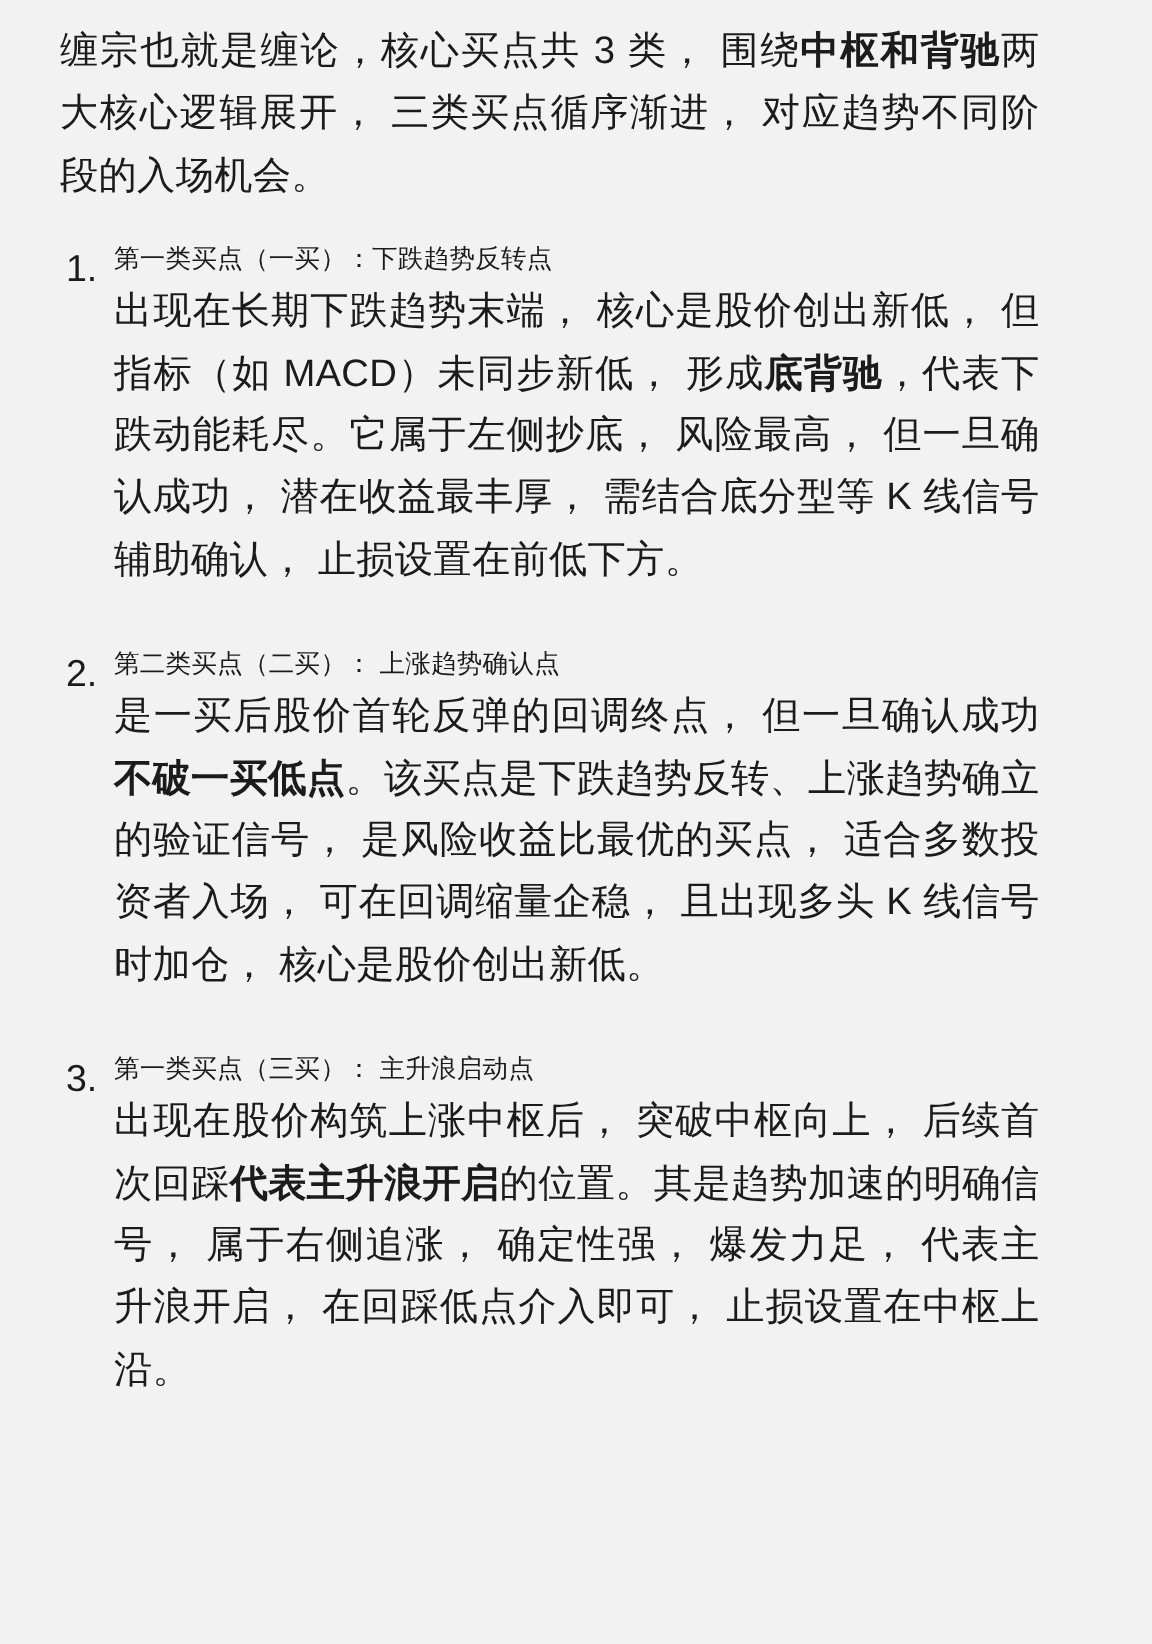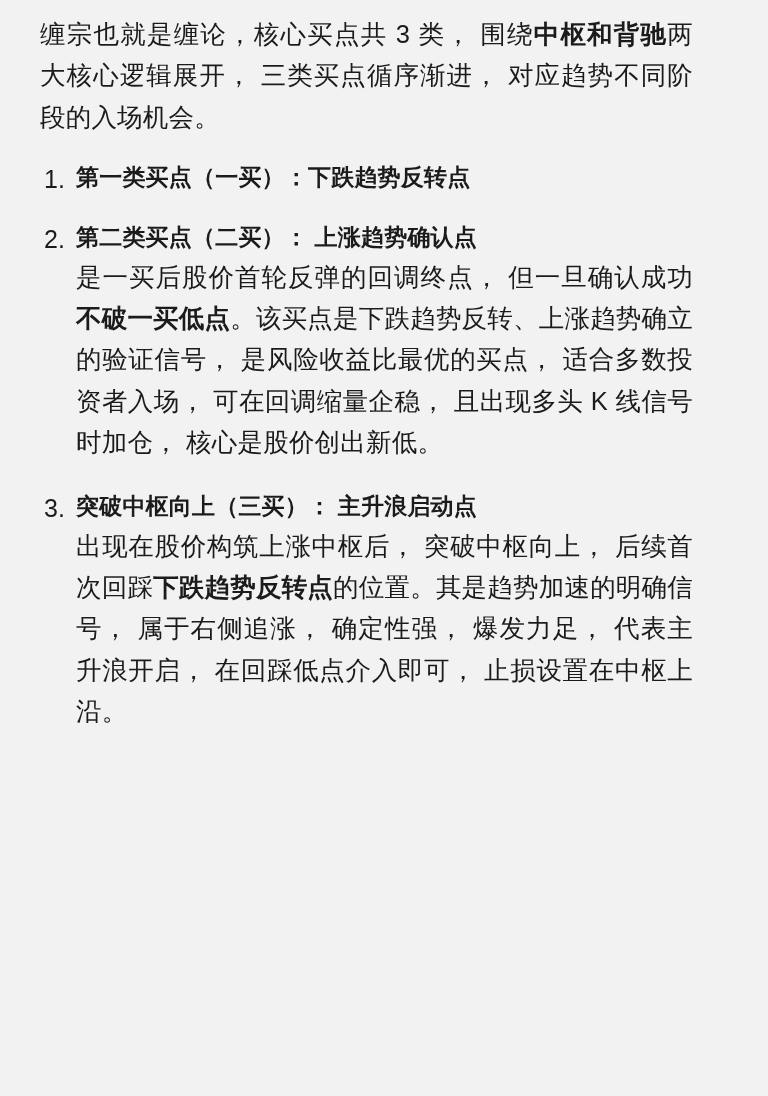--- a/index.html
+++ b/index.html
@@ -30,35 +30,35 @@
   ol.points {
     list-style: none;
     margin: 0;
     padding: 0;
     counter-reset: pt;
   }
   ol.points > li {
     counter-increment: pt;
     position: relative;
     padding-left: 36px;
-    margin-top: 26px;
+    margin-top: 36px;
   }
   ol.points > li:first-child { margin-top: 22px; }
   ol.points > li::before {
     content: counter(pt) ".";
     position: absolute;
     left: 4px;
     top: 1px;
     font-size: 25px;
     line-height: 1.5;
     color: #1b1b1b;
   }
   .pt-title {
-    font-size: 23px;
-    font-weight: bold;
+    font-size: 17px;
+    font-weight: normal;
     line-height: 1.5;
     letter-spacing: 0.2px;
     margin-bottom: 2px;
   }
   .pt-body {
     font-size: 25.5px;
     line-height: 1.62;
     letter-spacing: 0.2px;
     text-align: justify;
   }
@@ -67,24 +67,25 @@
 </head>
 <body>
 
 <div class="page">
 
   <p class="intro"><span>缠宗也就是缠论，核心买点共 3 类， 围绕</span><b>中枢和背驰</b><span>两大核心逻辑展开， 三类买点循序渐进， 对应趋势不同阶段的入场机会。</span></p>
 
   <ol class="points">
     <li>
       <div class="pt-title">第一类买点（一买）：下跌趋势反转点</div>
+      <div class="pt-body"><span>出现在长期下跌趋势末端， 核心是股价创出新低， 但指标（如 MACD）未同步新低， 形成</span><b>底背驰</b><span>，代表下跌动能耗尽。它属于左侧抄底， 风险最高， 但一旦确认成功， 潜在收益最丰厚， 需结合底分型等 K 线信号辅助确认， 止损设置在前低下方。</span></div>
     </li>
     <li>
       <div class="pt-title">第二类买点（二买）： 上涨趋势确认点</div>
       <div class="pt-body"><span>是一买后股价首轮反弹的回调终点， 但一旦确认成功</span><b>不破一买低点</b><span>。该买点是下跌趋势反转、上涨趋势确立的验证信号， 是风险收益比最优的买点， 适合多数投资者入场， 可在回调缩量企稳， 且出现多头 K 线信号时加仓， 核心是股价创出新低。</span></div>
     </li>
     <li>
-      <div class="pt-title">突破中枢向上（三买）： 主升浪启动点</div>
-      <div class="pt-body"><span>出现在股价构筑上涨中枢后， 突破中枢向上， 后续首次回踩</span><b>下跌趋势反转点</b><span>的位置。其是趋势加速的明确信号， 属于右侧追涨， 确定性强， 爆发力足， 代表主升浪开启， 在回踩低点介入即可， 止损设置在中枢上沿。</span></div>
+      <div class="pt-title">第一类买点（三买）： 主升浪启动点</div>
+      <div class="pt-body"><span>出现在股价构筑上涨中枢后， 突破中枢向上， 后续首次回踩</span><b>代表主升浪开启</b><span>的位置。其是趋势加速的明确信号， 属于右侧追涨， 确定性强， 爆发力足， 代表主升浪开启， 在回踩低点介入即可， 止损设置在中枢上沿。</span></div>
     </li>
   </ol>
 
 </div>
 
 </body></html>

